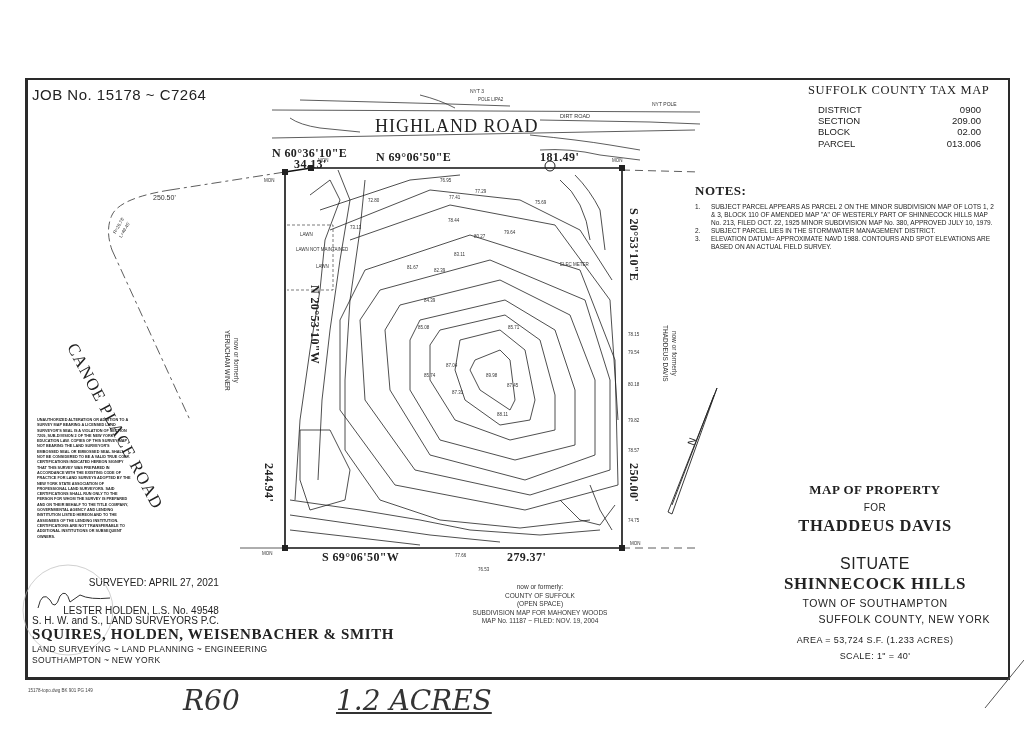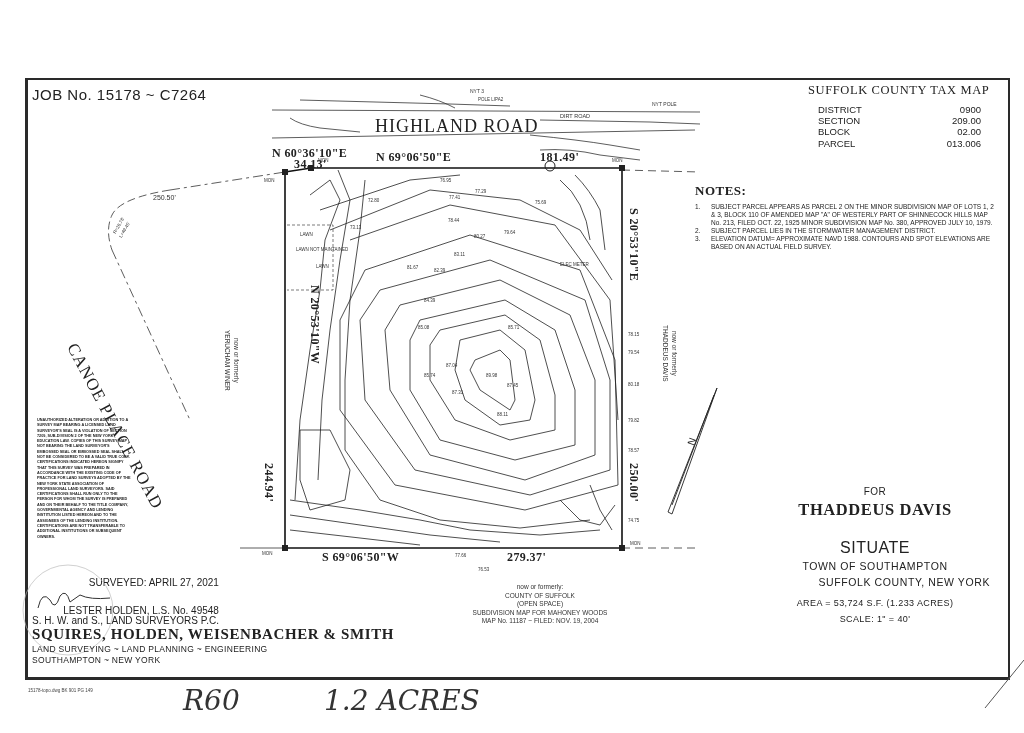--- a/index.html
+++ b/index.html
@@ -143,23 +143,25 @@
       <span class="num">2.</span>
       <span style="white-space:normal">SUBJECT PARCEL LIES IN THE STORMWATER MANAGEMENT DISTRICT.</span>
     </div>
   <div class="note">
       <span class="num">3.</span>
       <span style="white-space:normal">ELEVATION DATUM= APPROXIMATE NAVD 1988. CONTOURS AND SPOT ELEVATIONS ARE BASED ON AN ACTUAL FIELD SURVEY.</span>
     </div>
 </div>
 
 <div class="abs title-block">
+  <div class="l1">MAP OF PROPERTY</div>
   <div class="l2">FOR</div>
   <div class="l3">THADDEUS DAVIS</div>
   <div class="l4">SITUATE</div>
+  <div class="l5">SHINNECOCK HILLS</div>
   <div class="l6">TOWN OF SOUTHAMPTON</div>
   <div class="l7">SUFFOLK COUNTY, NEW YORK</div>
   <div class="l8">AREA = 53,724 S.F. (1.233 ACRES)</div>
   <div class="l9">SCALE: 1" = 40'</div>
 </div>
 
 <div class="abs disclaimer">UNAUTHORIZED ALTERATION OR ADDITION TO A SURVEY MAP BEARING A LICENSED LAND SURVEYOR'S SEAL IS A VIOLATION OF SECTION 7209, SUB-DIVISION 2 OF THE NEW YORK EDUCATION LAW. COPIES OF THIS SURVEY MAP NOT BEARING THE LAND SURVEYOR'S EMBOSSED SEAL OR EMBOSSED SEAL SHALL NOT BE CONSIDERED TO BE A VALID TRUE COPY. CERTIFICATIONS INDICATED HEREON SIGNIFY THAT THIS SURVEY WAS PREPARED IN ACCORDANCE WITH THE EXISTING CODE OF PRACTICE FOR LAND SURVEYS ADOPTED BY THE NEW YORK STATE ASSOCIATION OF PROFESSIONAL LAND SURVEYORS. SAID CERTIFICATIONS SHALL RUN ONLY TO THE PERSON FOR WHOM THE SURVEY IS PREPARED AND ON THEIR BEHALF TO THE TITLE COMPANY, GOVERNMENTAL AGENCY AND LENDING INSTITUTION LISTED HEREON AND TO THE ASSIGNEES OF THE LENDING INSTITUTION. CERTIFICATIONS ARE NOT TRANSFERABLE TO ADDITIONAL INSTITUTIONS OR SUBSEQUENT OWNERS.</div>
 
 <div class="abs surveyor">
   <div>SURVEYED: APRIL 27, 2021</div>
@@ -172,21 +174,21 @@
   <circle cx="68" cy="610" r="45" fill="none" stroke="#bbb" stroke-width="0.7"></circle>
 </svg>
 <div class="abs firm">SQUIRES, HOLDEN, WEISENBACHER &amp; SMITH</div>
 <div class="abs firm-sub">
   <div>LAND SURVEYING ~ LAND PLANNING ~ ENGINEERING</div>
   <div>SOUTHAMPTON ~ NEW YORK</div>
 </div>
 
 <div class="abs fileref">15178-topo.dwg   BK 901 PG 149</div>
 <div class="abs handwritten" style="left:183px; top:684px;">R60</div>
-<div class="abs handwritten" style="left:324px; top:684px;">1.2 ACRES</div>
+<div class="abs handwritten" style="left:336px; top:684px;text-decoration:underline;">1.2 ACRES</div>
 
 <div class="abs road" style="left:375px; top:116px;">HIGHLAND ROAD</div>
 <div class="abs tiny" style="left:560px; top:113px; font-size:5.5px;">DIRT ROAD</div>
 <div class="abs tiny" style="left:470px; top:88px; font-size:5px;">NYT 3</div>
 <div class="abs tiny" style="left:652px; top:101px; font-size:5px;">NYT POLE</div>
 <div class="abs tiny" style="left:478px; top:97px;">POLE LIPA2</div>
 <div class="abs road" style="left:80px; top:340px; transform: rotate(62deg); transform-origin: left top; font-size:17px;">CANOE PLACE ROAD</div>
 
 <div class="abs bearing" style="left:272px; top:146px;">N 60°36'10"E</div>
 <div class="abs bearing" style="left:294px; top:157px;">34.13'</div>

